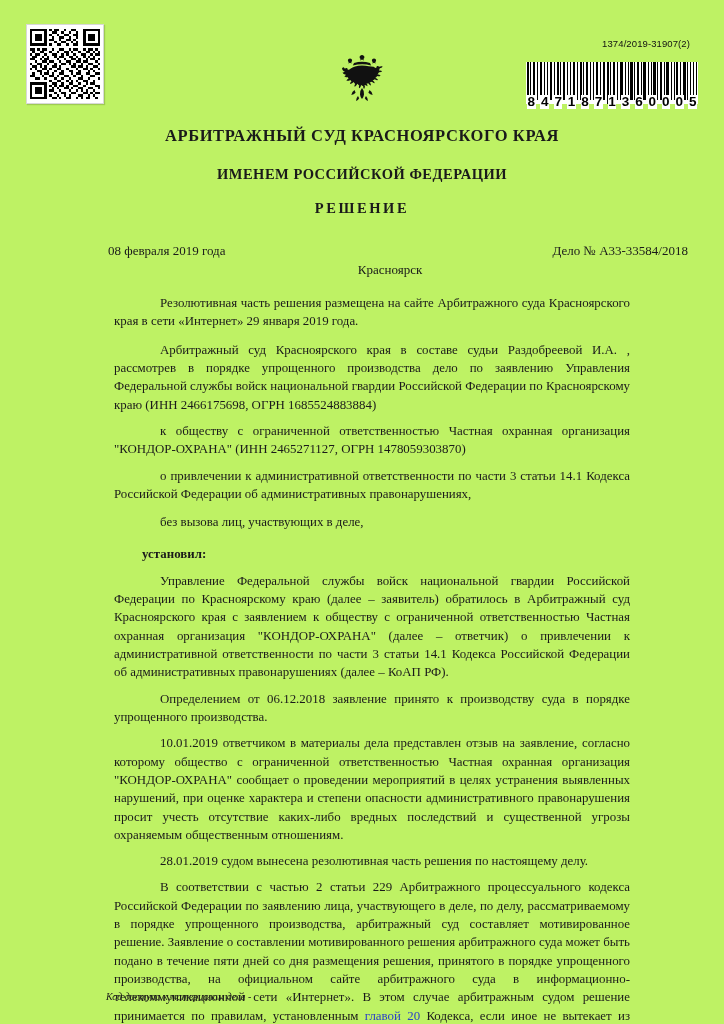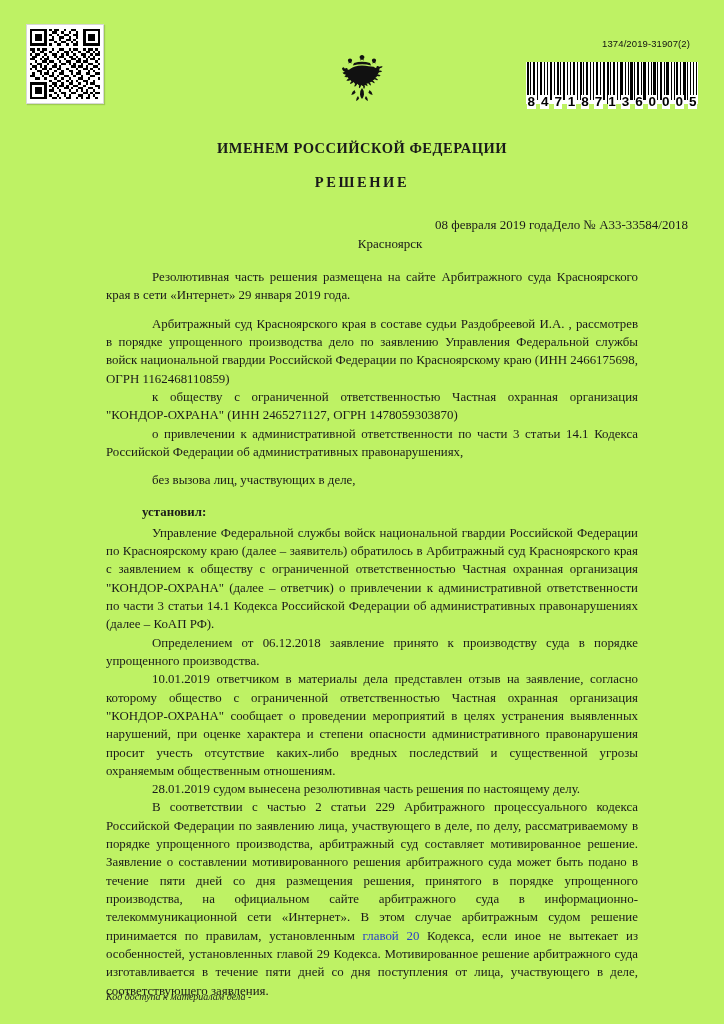--- a/index.html
+++ b/index.html
@@ -107,42 +107,42 @@
     text-align: center;
     font-weight: 700;
     font-size: 14.5px;
     letter-spacing: 2.6px;
     margin: 17px 0 0 0;
   }
 
   
   .meta-row {
     display: flex;
-    justify-content: flex-end;
+    justify-content: space-between;
     align-items: baseline;
     margin: 26px 36px 0 108px;
     font-size: 13px;
   }
   .city {
     text-align: center;
     font-size: 13px;
     margin: 3px 0 0 8px;
     padding-left: 48px;
   }
 
   
   .body-text {
     margin: 16px 86px 0 106px;
     font-size: 12.9px;
     line-height: 1.42;
     text-align: justify;
     text-justify: inter-word;
   }
   .body-text p {
-    margin: 0;
+    margin: 8px;
     text-indent: 36px;
   }
   .body-text p.hang { text-indent: 46px; }
   .section-head {
     font-weight: 700;
     text-indent: 46px;
     margin: 14px 0 2px 0 !important;
   }
   .gap-top { margin-top: 10px !important; }
 
@@ -481,33 +481,34 @@
         <span>3</span>
         <span>6</span>
         <span>0</span>
         <span>0</span>
         <span>0</span>
         <span>5</span>
       </div>
     </div>
   </div>
 
+  <h1 class="court-title">АРБИТРАЖНЫЙ  СУД  КРАСНОЯРСКОГО  КРАЯ</h1>
   <h2 class="rf-title">ИМЕНЕМ РОССИЙСКОЙ ФЕДЕРАЦИИ</h2>
   <h2 class="decision-title">РЕШЕНИЕ</h2>
 
   <div class="meta-row">
     <span>08 февраля 2019 года</span>
     <span>Дело № А33-33584/2018</span>
   </div>
   <div class="city">Красноярск</div>
 
   <div class="body-text">
     <p class="hang gap-top">Резолютивная часть решения размещена на сайте Арбитражного суда Красноярского края в сети «Интернет» 29 января 2019 года.</p>
 
-    <p class="hang gap-top">Арбитражный суд Красноярского края в составе судьи Раздобреевой И.А. , рассмотрев в порядке упрощенного производства дело по заявлению Управления Федеральной службы войск национальной гвардии Российской Федерации по Красноярскому краю (ИНН 2466175698, ОГРН 1162468110859)</p>
+    <p class="hang gap-top">Арбитражный суд Красноярского края в составе судьи Раздобреевой И.А. , рассмотрев в порядке упрощенного производства дело по заявлению Управления Федеральной службы войск национальной гвардии Российской Федерации по Красноярскому краю (ИНН 2466175698, ОГРН 1685524883884)</p>
     <p class="hang">к обществу с ограниченной ответственностью Частная охранная организация "КОНДОР-ОХРАНА" (ИНН 2465271127, ОГРН 1478059303870)</p>
     <p class="hang">о привлечении к административной ответственности по части 3 статьи 14.1 Кодекса Российской Федерации об административных правонарушениях,</p>
     <p class="hang gap-top">без вызова лиц, участвующих в деле,</p>
 
     <p class="section-head">установил:</p>
 
     <p class="hang">Управление Федеральной службы войск национальной гвардии Российской Федерации по Красноярскому краю (далее – заявитель) обратилось в Арбитражный суд Красноярского края с заявлением к обществу с ограниченной ответственностью Частная охранная организация "КОНДОР-ОХРАНА" (далее – ответчик) о привлечении к административной ответственности по части 3 статьи 14.1 Кодекса Российской Федерации об административных правонарушениях (далее – КоАП РФ).</p>
     <p class="hang">Определением от 06.12.2018 заявление принято к производству суда в порядке упрощенного производства.</p>
     <p class="hang">10.01.2019 ответчиком в материалы дела представлен отзыв на заявление, согласно которому общество с ограниченной ответственностью Частная охранная организация "КОНДОР-ОХРАНА" сообщает о проведении мероприятий в целях устранения выявленных нарушений, при оценке характера и степени опасности административного правонарушения просит учесть отсутствие каких-либо вредных последствий и существенной угрозы охраняемым общественным отношениям.</p>
     <p class="hang">28.01.2019 судом вынесена резолютивная часть решения по настоящему делу.</p>

